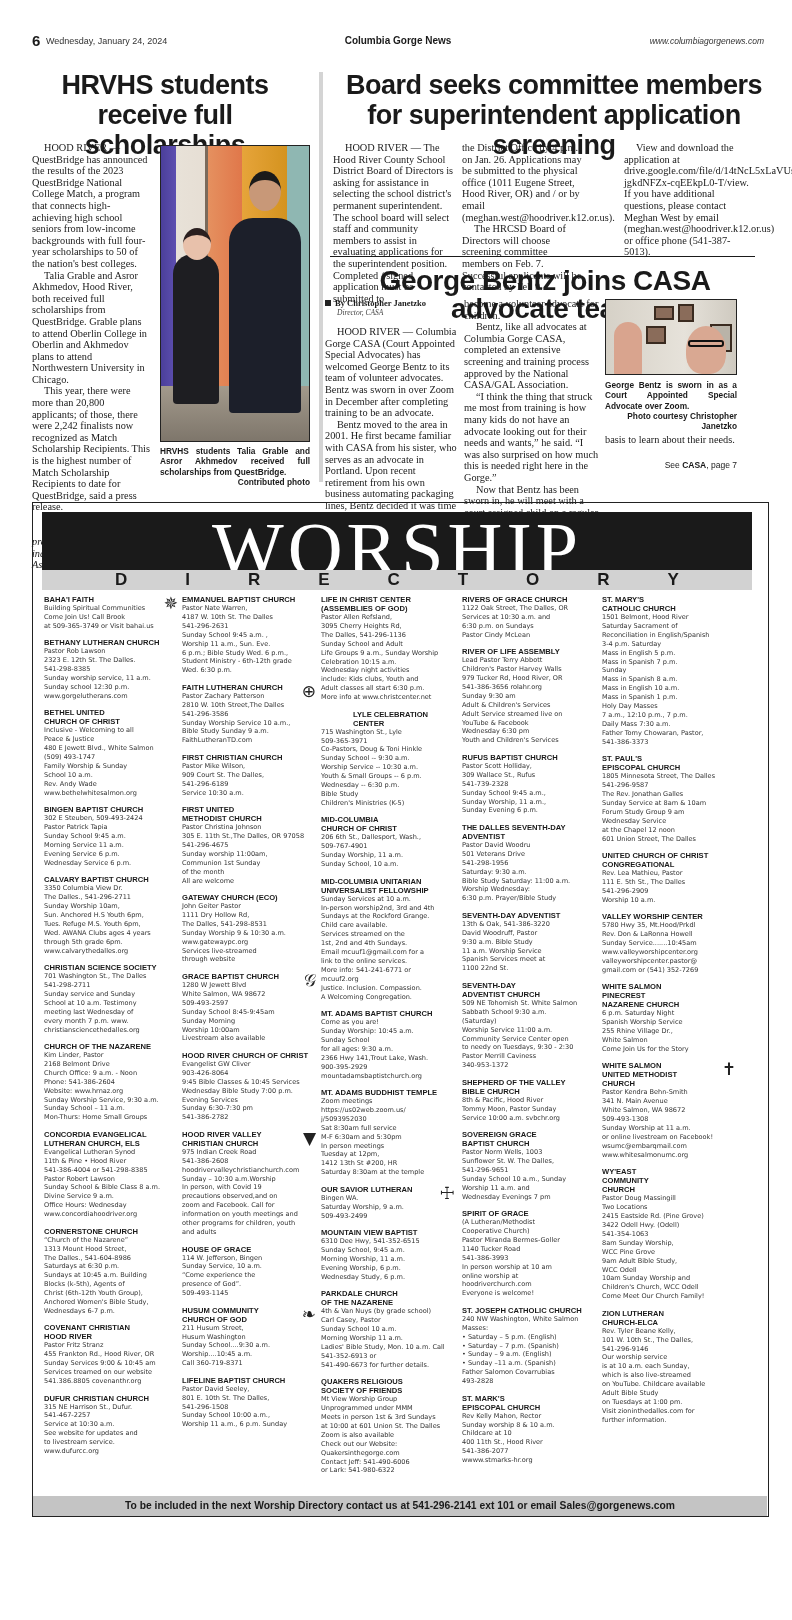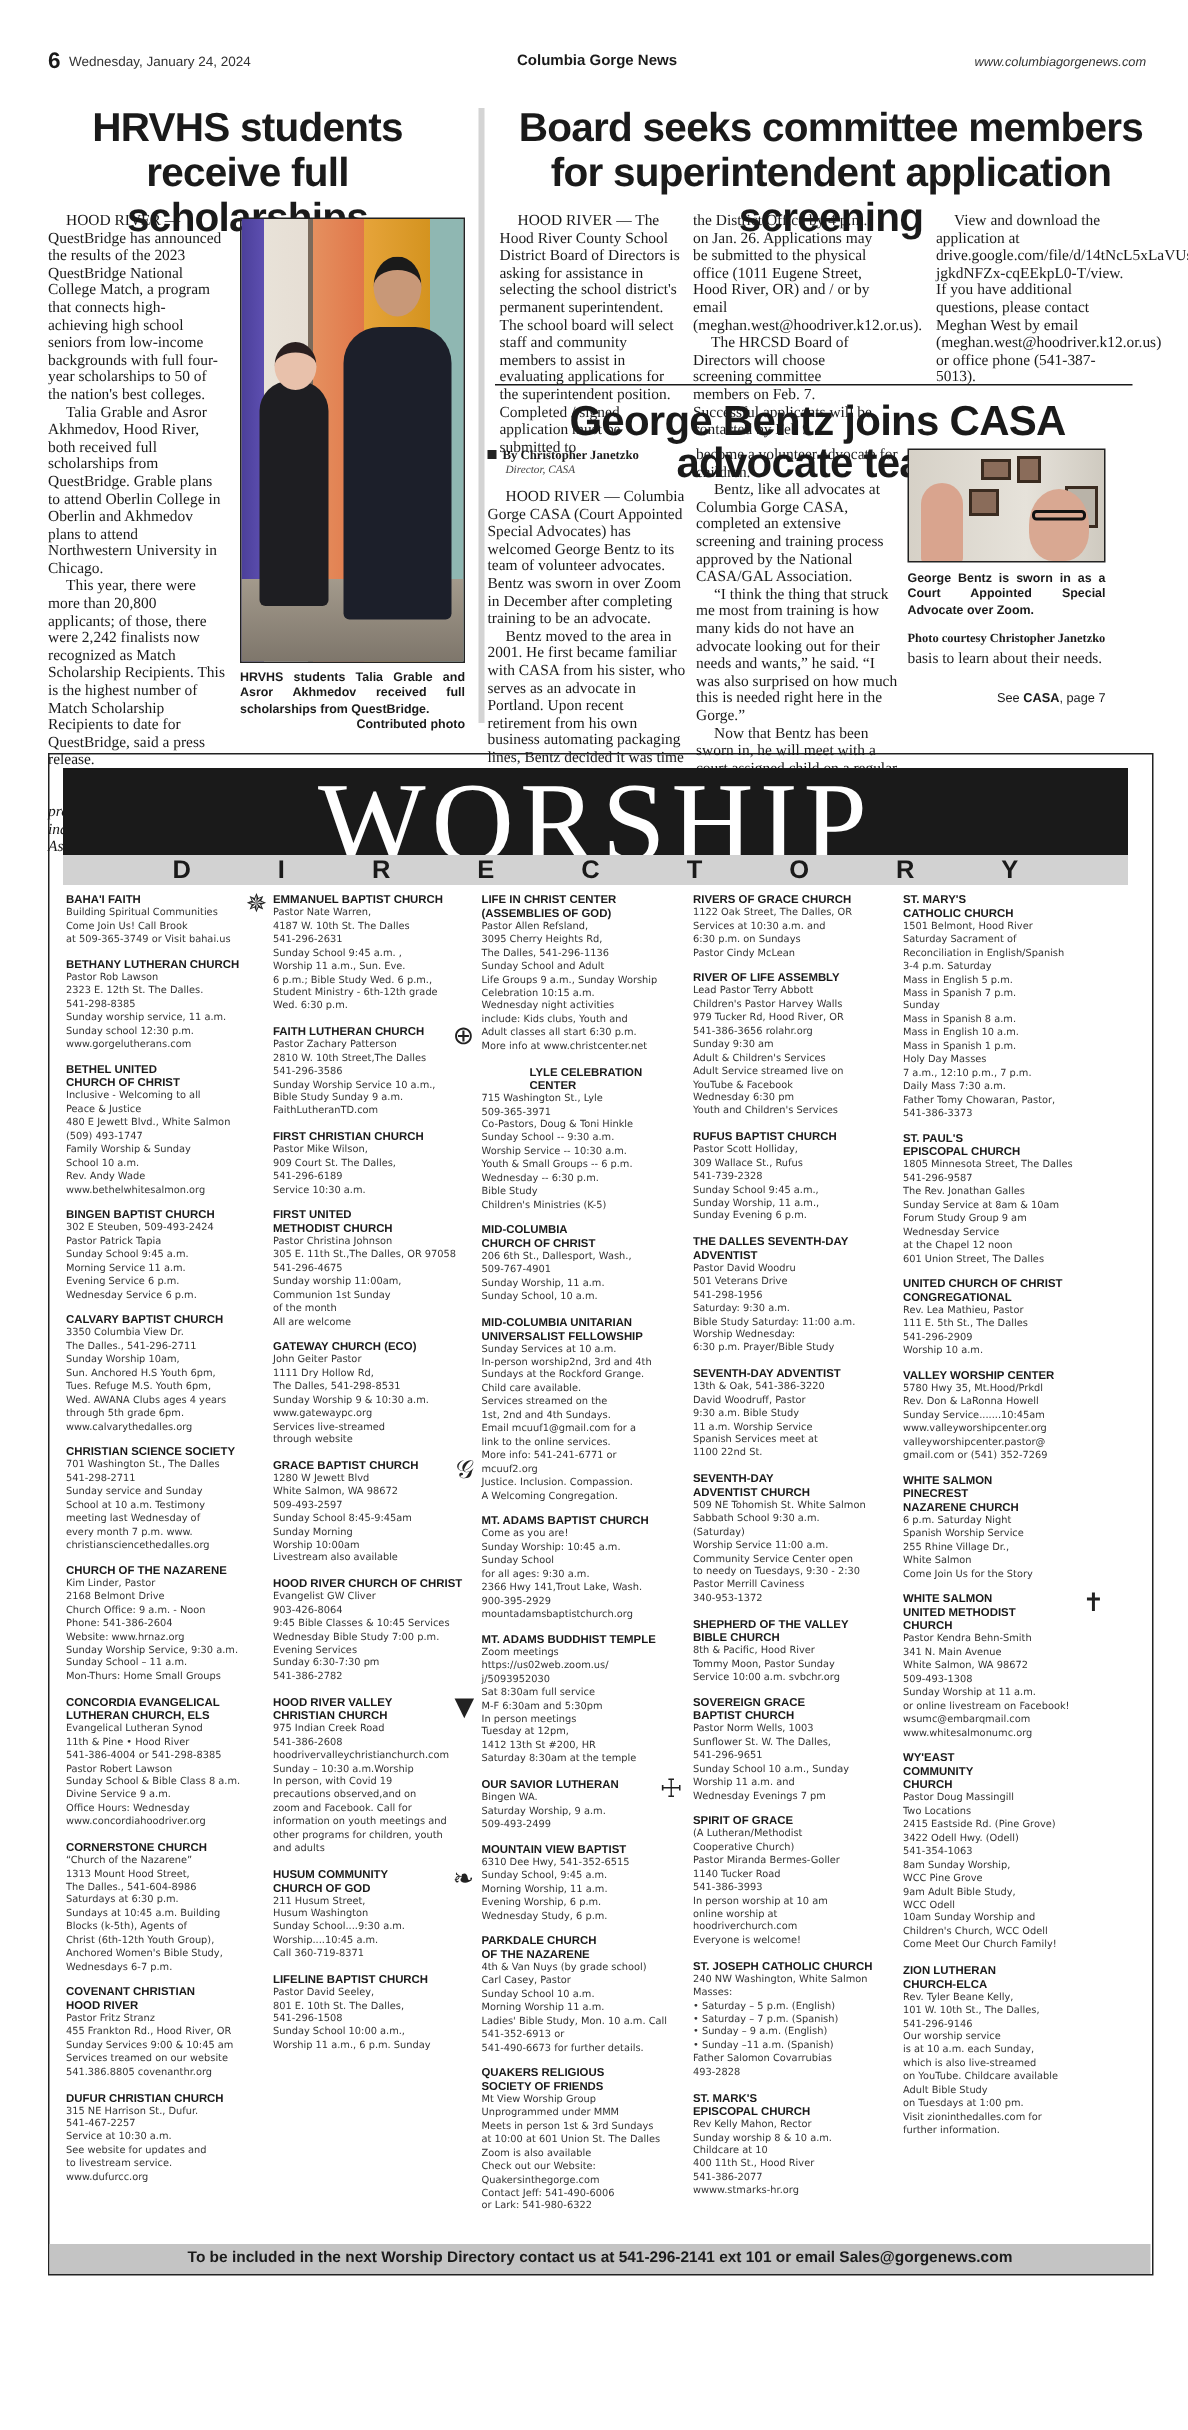--- a/index.html
+++ b/index.html
@@ -49,21 +49,21 @@
   .byline .name { font-weight: bold; }
   .byline .title { font-style: italic; font-size: 7.5px; padding-left: 12px; color: #444; }
   .col-bentz1 { left: 325px; top: 326px; width: 135px; }
   .col-bentz2 { left: 464px; top: 298px; width: 135px; }
   .photo-bentz { left: 605px; top: 299px; width: 132px; height: 76px; background: linear-gradient(90deg, #d6d1c7 0%, #e6e2da 60%, #cfcac0 100%); }
   .photo-bentz .frame { position: absolute; border: 2px solid #3a2b20; background: #8a6c5a; }
   .photo-bentz .hand { position: absolute; left: 8px; top: 22px; width: 28px; height: 54px; background: #d9a48e; border-radius: 14px 14px 4px 4px; }
   .photo-bentz .face { position: absolute; left: 80px; top: 26px; width: 40px; height: 48px; background: #d9a892; border-radius: 50% 50% 40% 40%; }
   .photo-bentz .glasses { position: absolute; left: 82px; top: 40px; width: 36px; height: 7px; border: 2px solid #111; border-radius: 3px; }
   .cap-bentz { left: 605px; top: 380px; width: 132px; }
-  .cap-bentz .credit { display: block; text-align: left; margin-top: 10px; font-family: Liberation Serif, serif; }
+  .cap-bentz .credit { display: block; text-align: right; margin-top: 0px; }
   .col-bentz3 { left: 605px; top: 434px; width: 132px; }
   .see-more { position: absolute; left: 605px; top: 460px; width: 132px; text-align: right; font-family: "Liberation Sans", sans-serif; font-size: 8.5px; }
   .see-more b { font-weight: bold; }
 
   
   .worship-box { position: absolute; left: 32px; top: 502px; width: 737px; height: 1015px; border: 1.5px solid #222; }
   .worship-title-bar { position: absolute; left: 9px; top: 9px; width: 710px; height: 58px; background: #1a1a1a; color: #fff; text-align: center; font-family: "Liberation Serif", serif; font-size: 76px; line-height: 86px; letter-spacing: 4px; overflow: hidden; }
   .worship-title-bar span { display: block; margin-top: -6px; }
   .directory-bar { position: absolute; left: 9px; top: 67px; width: 710px; height: 20px; background: #d2d2d2; display: flex; justify-content: space-around; align-items: center; padding: 0 44px; font-family: "Liberation Sans", sans-serif; font-weight: bold; font-size: 17px; color: #1a1a1a; }
   .directory-bar span { display: inline-block; }
@@ -368,20 +368,28 @@
         <div class="entry-line">541-386-2608</div>
         <div class="entry-line">hoodrivervalleychristianchurch.com</div>
         <div class="entry-line">Sunday – 10:30 a.m.Worship</div>
         <div class="entry-line">In person, with Covid 19</div>
         <div class="entry-line">precautions observed,and on</div>
         <div class="entry-line">zoom and Facebook. Call for</div>
         <div class="entry-line">information on youth meetings and</div>
         <div class="entry-line">other programs for children, youth</div>
         <div class="entry-line">and adults</div>
         <span class="entry-icon">▼</span>
+      </div>
+      <div class="entry">
+        <div class="entry-name" style="white-space: pre-line;">House of Grace</div>
+        <div class="entry-line">114 W. Jefferson, Bingen</div>
+        <div class="entry-line">Sunday Service, 10 a.m.</div>
+        <div class="entry-line">“Come experience the</div>
+        <div class="entry-line">presence of God”.</div>
+        <div class="entry-line">509-493-1145</div>
       </div>
       <div class="entry">
         <div class="entry-name" style="white-space: pre-line;">Husum Community
 Church of God</div>
         <div class="entry-line">211 Husum Street,</div>
         <div class="entry-line">Husum Washington</div>
         <div class="entry-line">Sunday School....9:30 a.m.</div>
         <div class="entry-line">Worship....10:45 a.m.</div>
         <div class="entry-line">Call 360-719-8371</div>
         <span class="entry-icon">❧</span>

